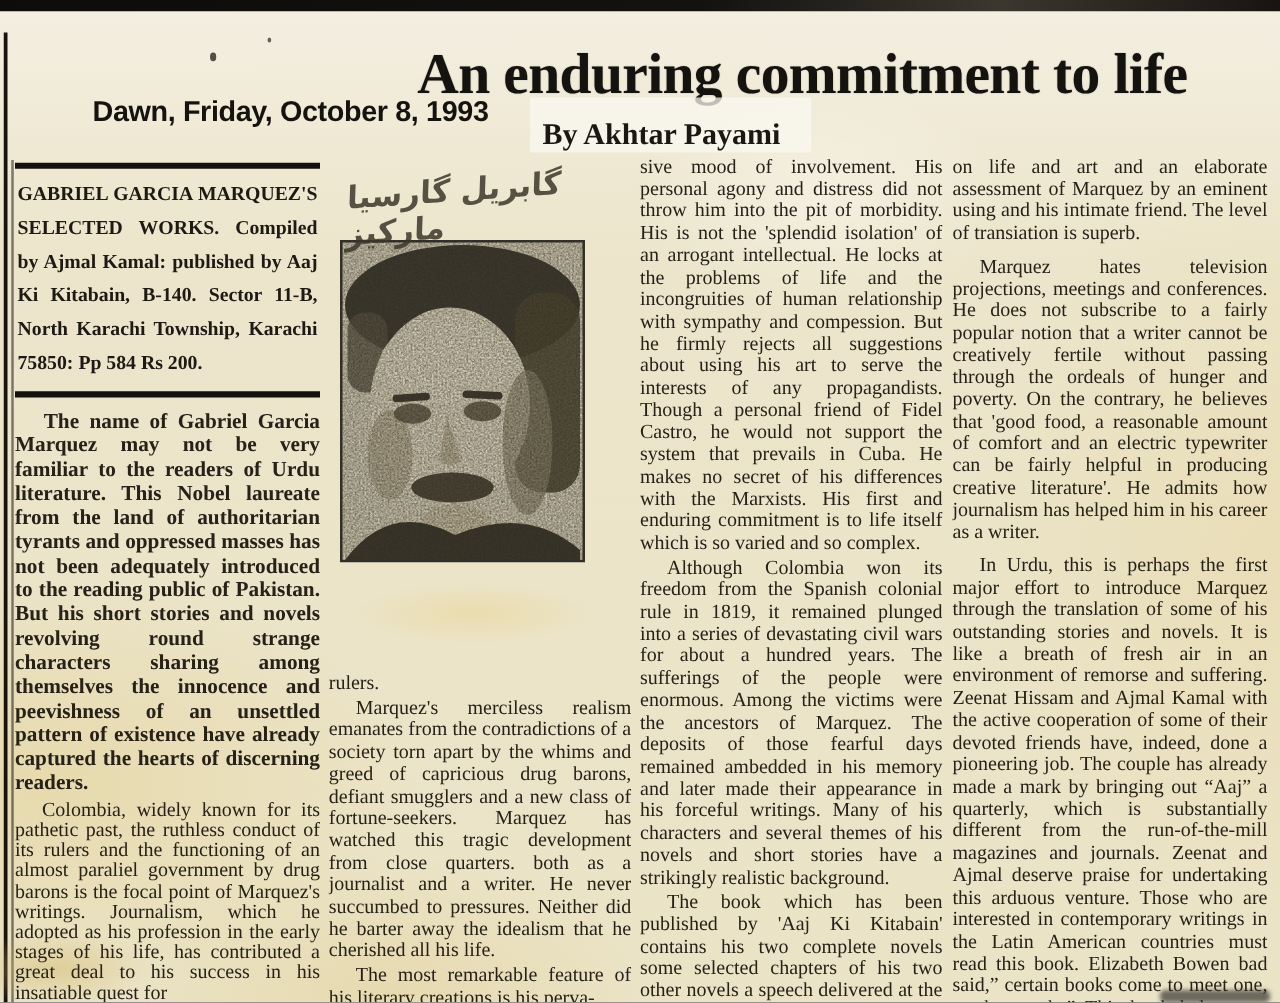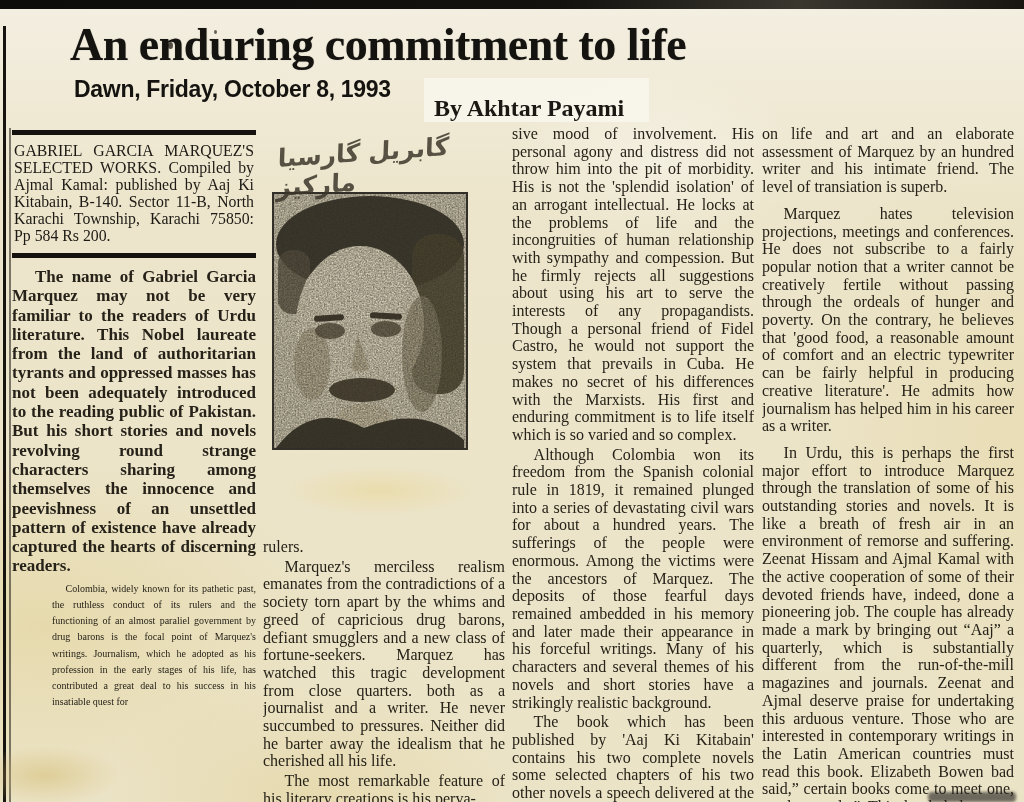--- a/index.html
+++ b/index.html
@@ -11,42 +11,42 @@
       radial-gradient(300px 160px at 30% 99%, rgba(222,204,140,.40), rgba(222,204,140,0) 70%),
       radial-gradient(200px 120px at 64% 20%, rgba(255,255,255,.35), rgba(255,255,255,0) 75%),
       linear-gradient(180deg, #f3efe2 0%, #f0ead6 12%, #ece5cb 26%, #ebe3c6 100%);
     font-family:"Liberation Serif", serif; color:#26221c;
   }
   .topbar{position:absolute;left:0;top:0;width:1024px;height:9px;
     background:linear-gradient(90deg,#0d0c0a 0%,#14120f 55%,#3a372f 78%,#181511 100%);}
   .left-rule{position:absolute;left:3px;top:26px;width:3px;height:776px;background:#17130e;}
   .left-rule2{position:absolute;left:9px;top:128px;width:2px;height:674px;background:rgba(30,25,18,.55);}
 
-  .headline{position:absolute;left:70px;top:18px;width:880px;text-align:left;
+  .headline{position:absolute;left:70px;top:32px;width:880px;text-align:right;
     font-size:46px;font-weight:bold;letter-spacing:-.5px;color:#15130f;
     text-shadow:0 0 1px rgba(0,0,0,.35);}
   .dateline{position:absolute;left:50px;top:76px;
     font-family:"Liberation Sans", sans-serif;font-size:23px;font-weight:bold;color:#15130f;letter-spacing:-.3px;margin-left:24px;}
   .byline-bg{position:absolute;left:424px;top:78px;width:225px;height:44px;background:rgba(250,248,240,.75);}
   .byline{position:absolute;left:434px;top:95px;font-size:24px;font-weight:bold;color:#1b1813;text-align:center;}
 
   .col{position:absolute;overflow:hidden;}
   #col1{left:12px;top:130px;width:244px;height:672px;}
   #col2{left:263px;top:130px;width:242px;height:672px;}
   #col3{left:512px;top:125px;width:242px;height:677px;}
   #col4{left:762px;top:125px;width:252px;height:677px;}
 
   .book-box{border-top:5px solid #14110e;border-bottom:5px solid #14110e;
     padding:7px 2px 9px 2px;margin:0 0 9px 0;
-    font-size:15.8px;line-height:17px;font-weight:normal;text-align:justify;color:#1d1a15;}
+    font-size:15.8px;line-height:27px;font-weight:bold;text-align:justify;color:#1d1a15;}
   .book-box .lead{text-indent:1.4em;}
 
   .col p{margin:0;text-align:justify;color:#262219;}
   .p-large{font-size:17px;line-height:19.3px;color:#211d17;font-weight:bold;}
-  .p-small{font-size:10px;line-height:16.2px;margin-top:5px !important;padding-left:40px;}
+  .p-small{font-size:16px;line-height:16.2px;margin-top:5px !important;}
   .body-p{font-size:16px;line-height:17.7px;}
   .indent{text-indent:1.35em;}
   .mt{margin-top:2px !important;font-family:Liberation Serif, serif;}
 
   .urdu-caption{height:52px;margin:6px 0 4px 14px;direction:rtl;text-align:left;
     font-family:"DejaVu Sans", sans-serif;font-size:25px;font-weight:bold;color:#3c372b;
     transform:rotate(-4deg) skewX(-6deg);opacity:.85;letter-spacing:1px;}
   .photo-wrap{margin-left:9px;width:196px;height:258px;}
   .ghost-gap{height:88px;
     background:radial-gradient(130px 34px at 48% 46%, rgba(232,214,150,.55), rgba(232,214,150,0) 75%);}
@@ -125,18 +125,18 @@
     <p class="body-p indent mt">The most remarkable feature of his literary creations is his perva-</p>
   </div>
 
   <div class="col" id="col3">
     <p class="body-p">sive mood of involvement. His personal agony and distress did not throw him into the pit of morbidity. His is not the 'splendid isolation' of an arrogant intellectual. He locks at the problems of life and the incongruities of human relationship with sympathy and compession. But he firmly rejects all suggestions about using his art to serve the interests of any propagandists. Though a personal friend of Fidel Castro, he would not support the system that prevails in Cuba. He makes no secret of his differences with the Marxists. His first and enduring commitment is to life itself which is so varied and so complex.</p>
     <p class="body-p indent mt">Although Colombia won its freedom from the Spanish colonial rule in 1819, it remained plunged into a series of devastating civil wars for about a hundred years. The sufferings of the people were enormous. Among the victims were the ancestors of Marquez. The deposits of those fearful days remained ambedded in his memory and later made their appearance in his forceful writings. Many of his characters and several themes of his novels and short stories have a strikingly realistic background.</p>
     <p class="body-p indent mt">The book which has been published by 'Aaj Ki Kitabain' contains his two complete novels some selected chapters of his two other novels a speech delivered at the Nobel Prize award ceremony, the articles by two western critics of Marquez, his extensive discourse</p>
   </div>
 
   <div class="col" id="col4">
-    <p class="body-p">on life and art and an elaborate assessment of Marquez by an hundred writer and his intimate friend. The level of transiation is superb.</p>
+    <p class="body-p">on life and art and an elaborate assessment of Marquez by an eminent using and his intimate friend. The level of transiation is superb.</p>
     <p class="body-p indent" style="margin-top:9px;">Marquez hates television projections, meetings and conferences. He does not subscribe to a fairly popular notion that a writer cannot be creatively fertile without passing through the ordeals of hunger and poverty. On the contrary, he believes that 'good food, a reasonable amount of comfort and an electric typewriter can be fairly helpful in producing creative literature'. He admits how journalism has helped him in his career as a writer.</p>
     <p class="body-p indent" style="margin-top:9px;">In Urdu, this is perhaps the first major effort to introduce Marquez through the translation of some of his outstanding stories and novels. It is like a breath of fresh air in an environment of remorse and suffering. Zeenat Hissam and Ajmal Kamal with the active cooperation of some of their devoted friends have, indeed, done a pioneering job. The couple has already made a mark by bringing out “Aaj” a quarterly, which is substantially different from the run-of-the-mill magazines and journals. Zeenat and Ajmal deserve praise for undertaking this arduous venture. Those who are interested in contemporary writings in the Latin American countries must read this book. Elizabeth Bowen bad said,” certain books come to meet one, as do people.” This book belongs to that distinguished categorv.</p>
   </div>
 
 </div>
 
 </body></html>

